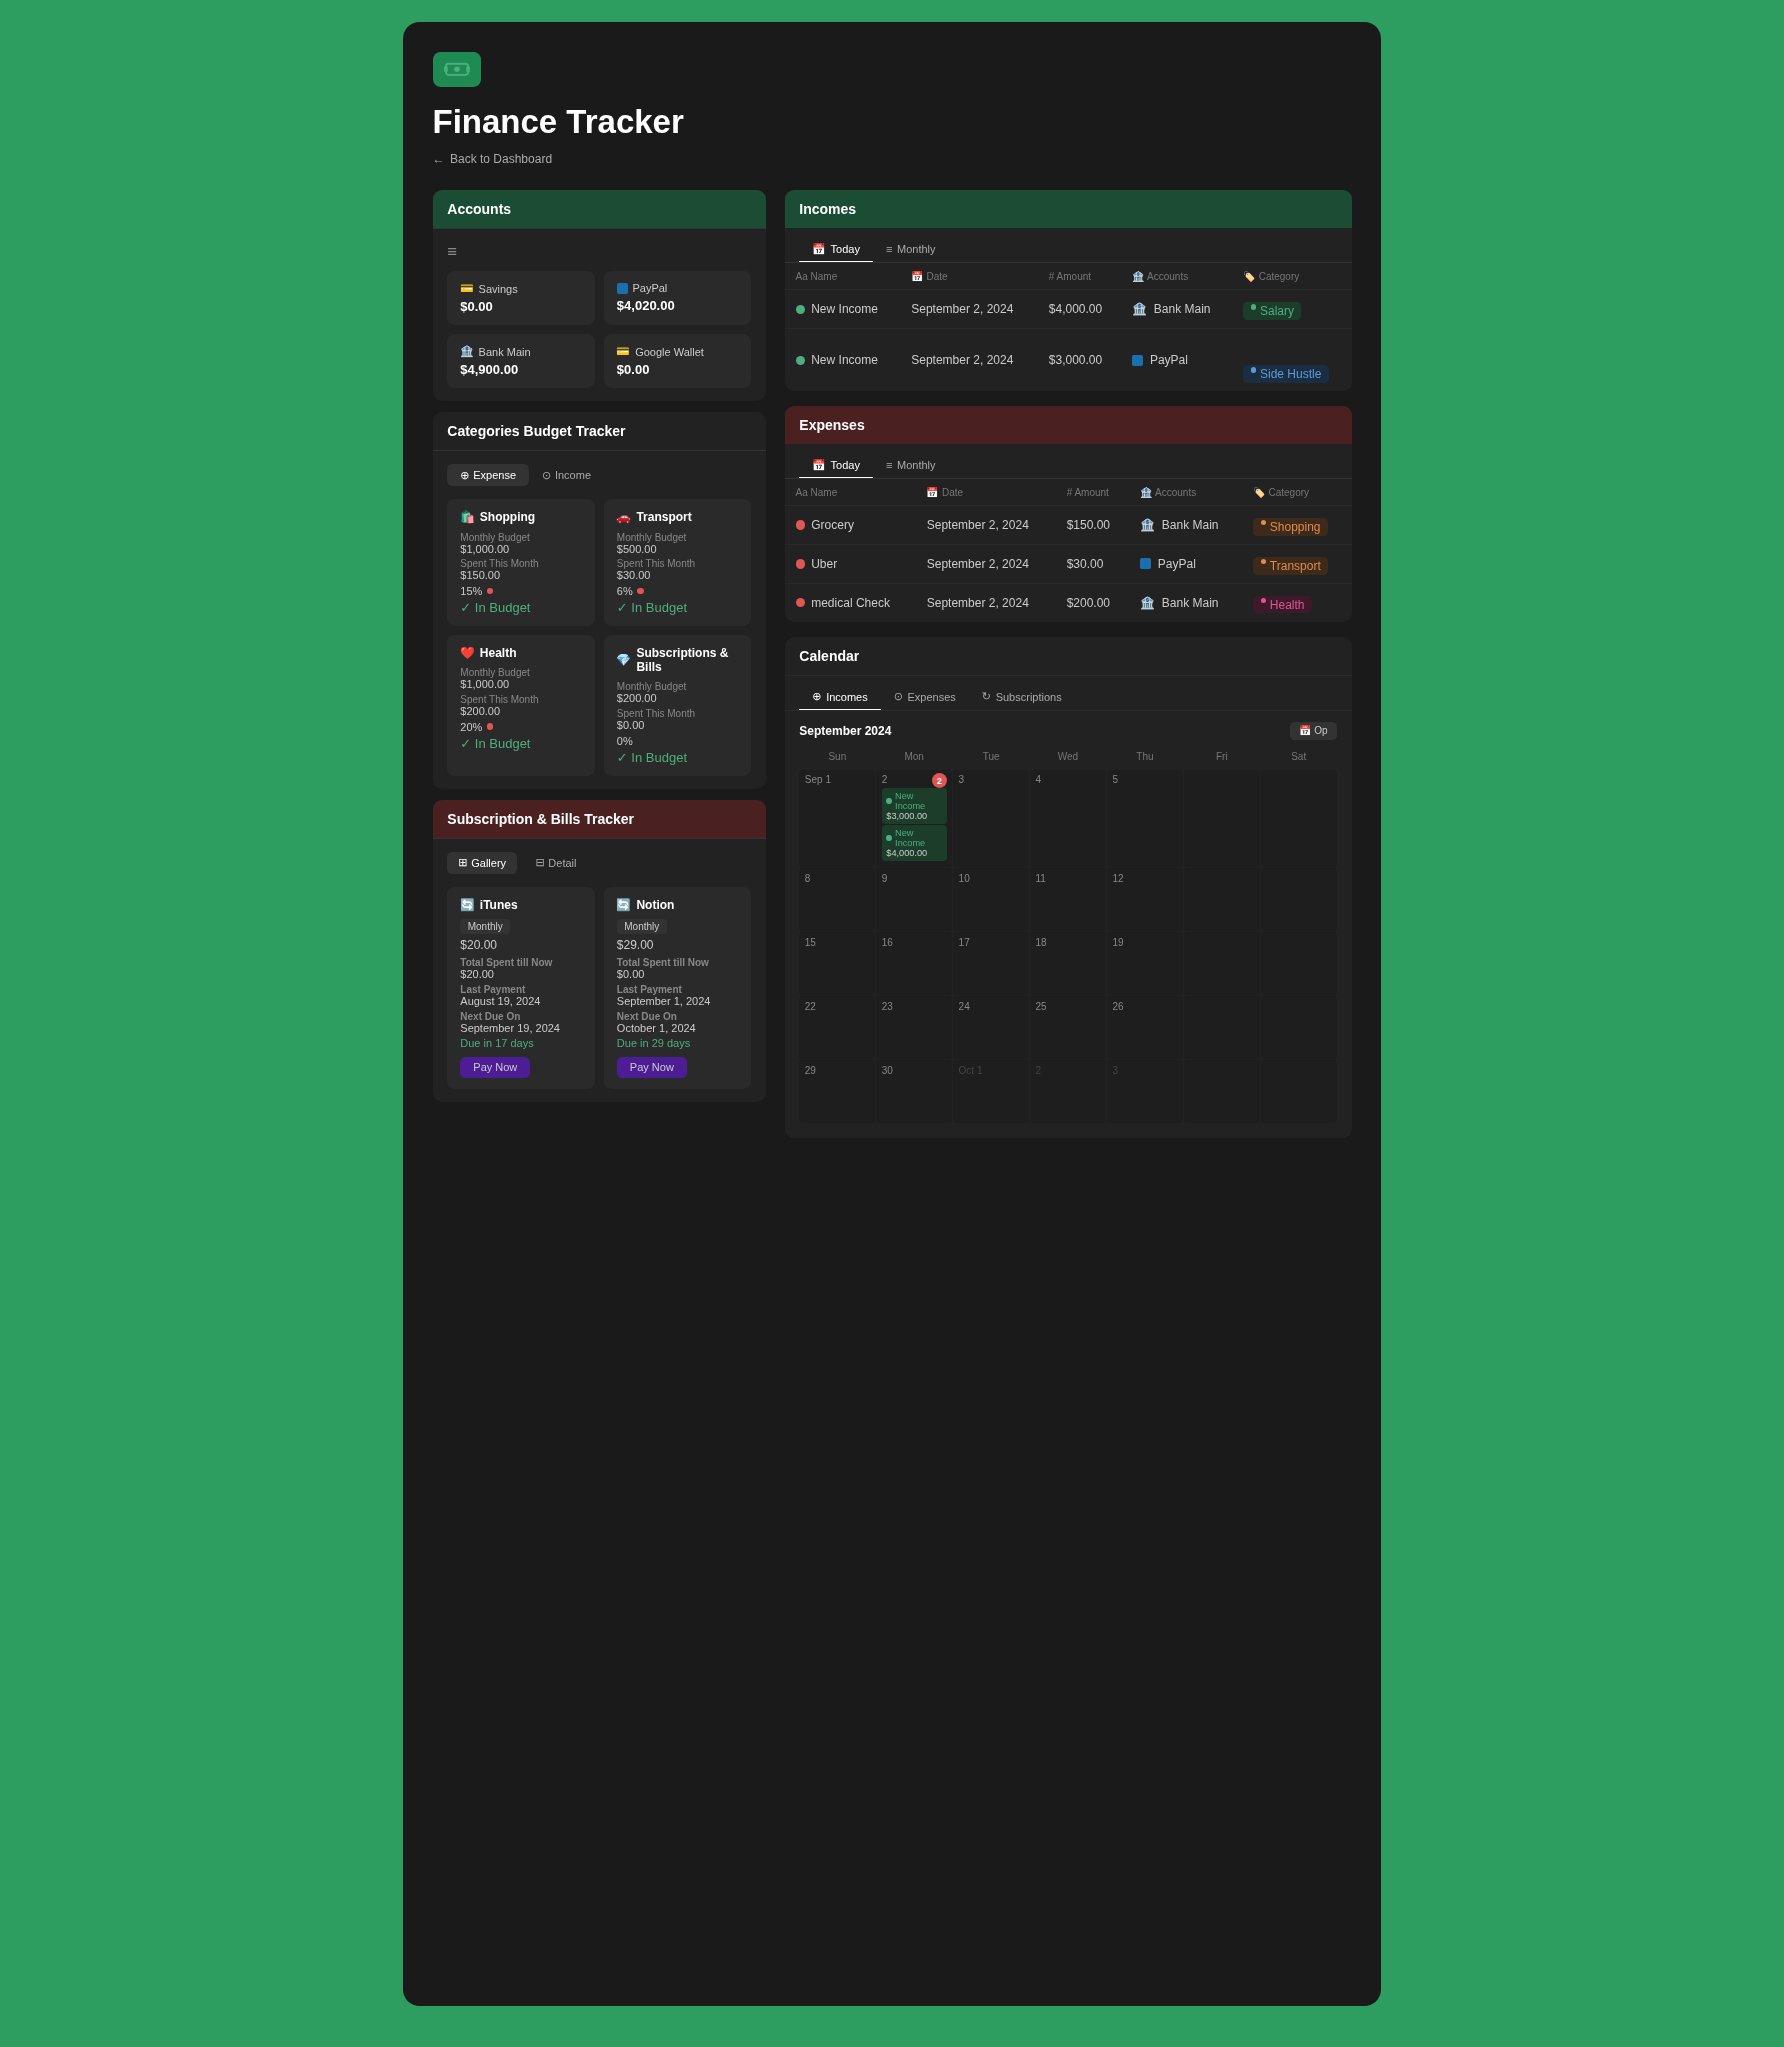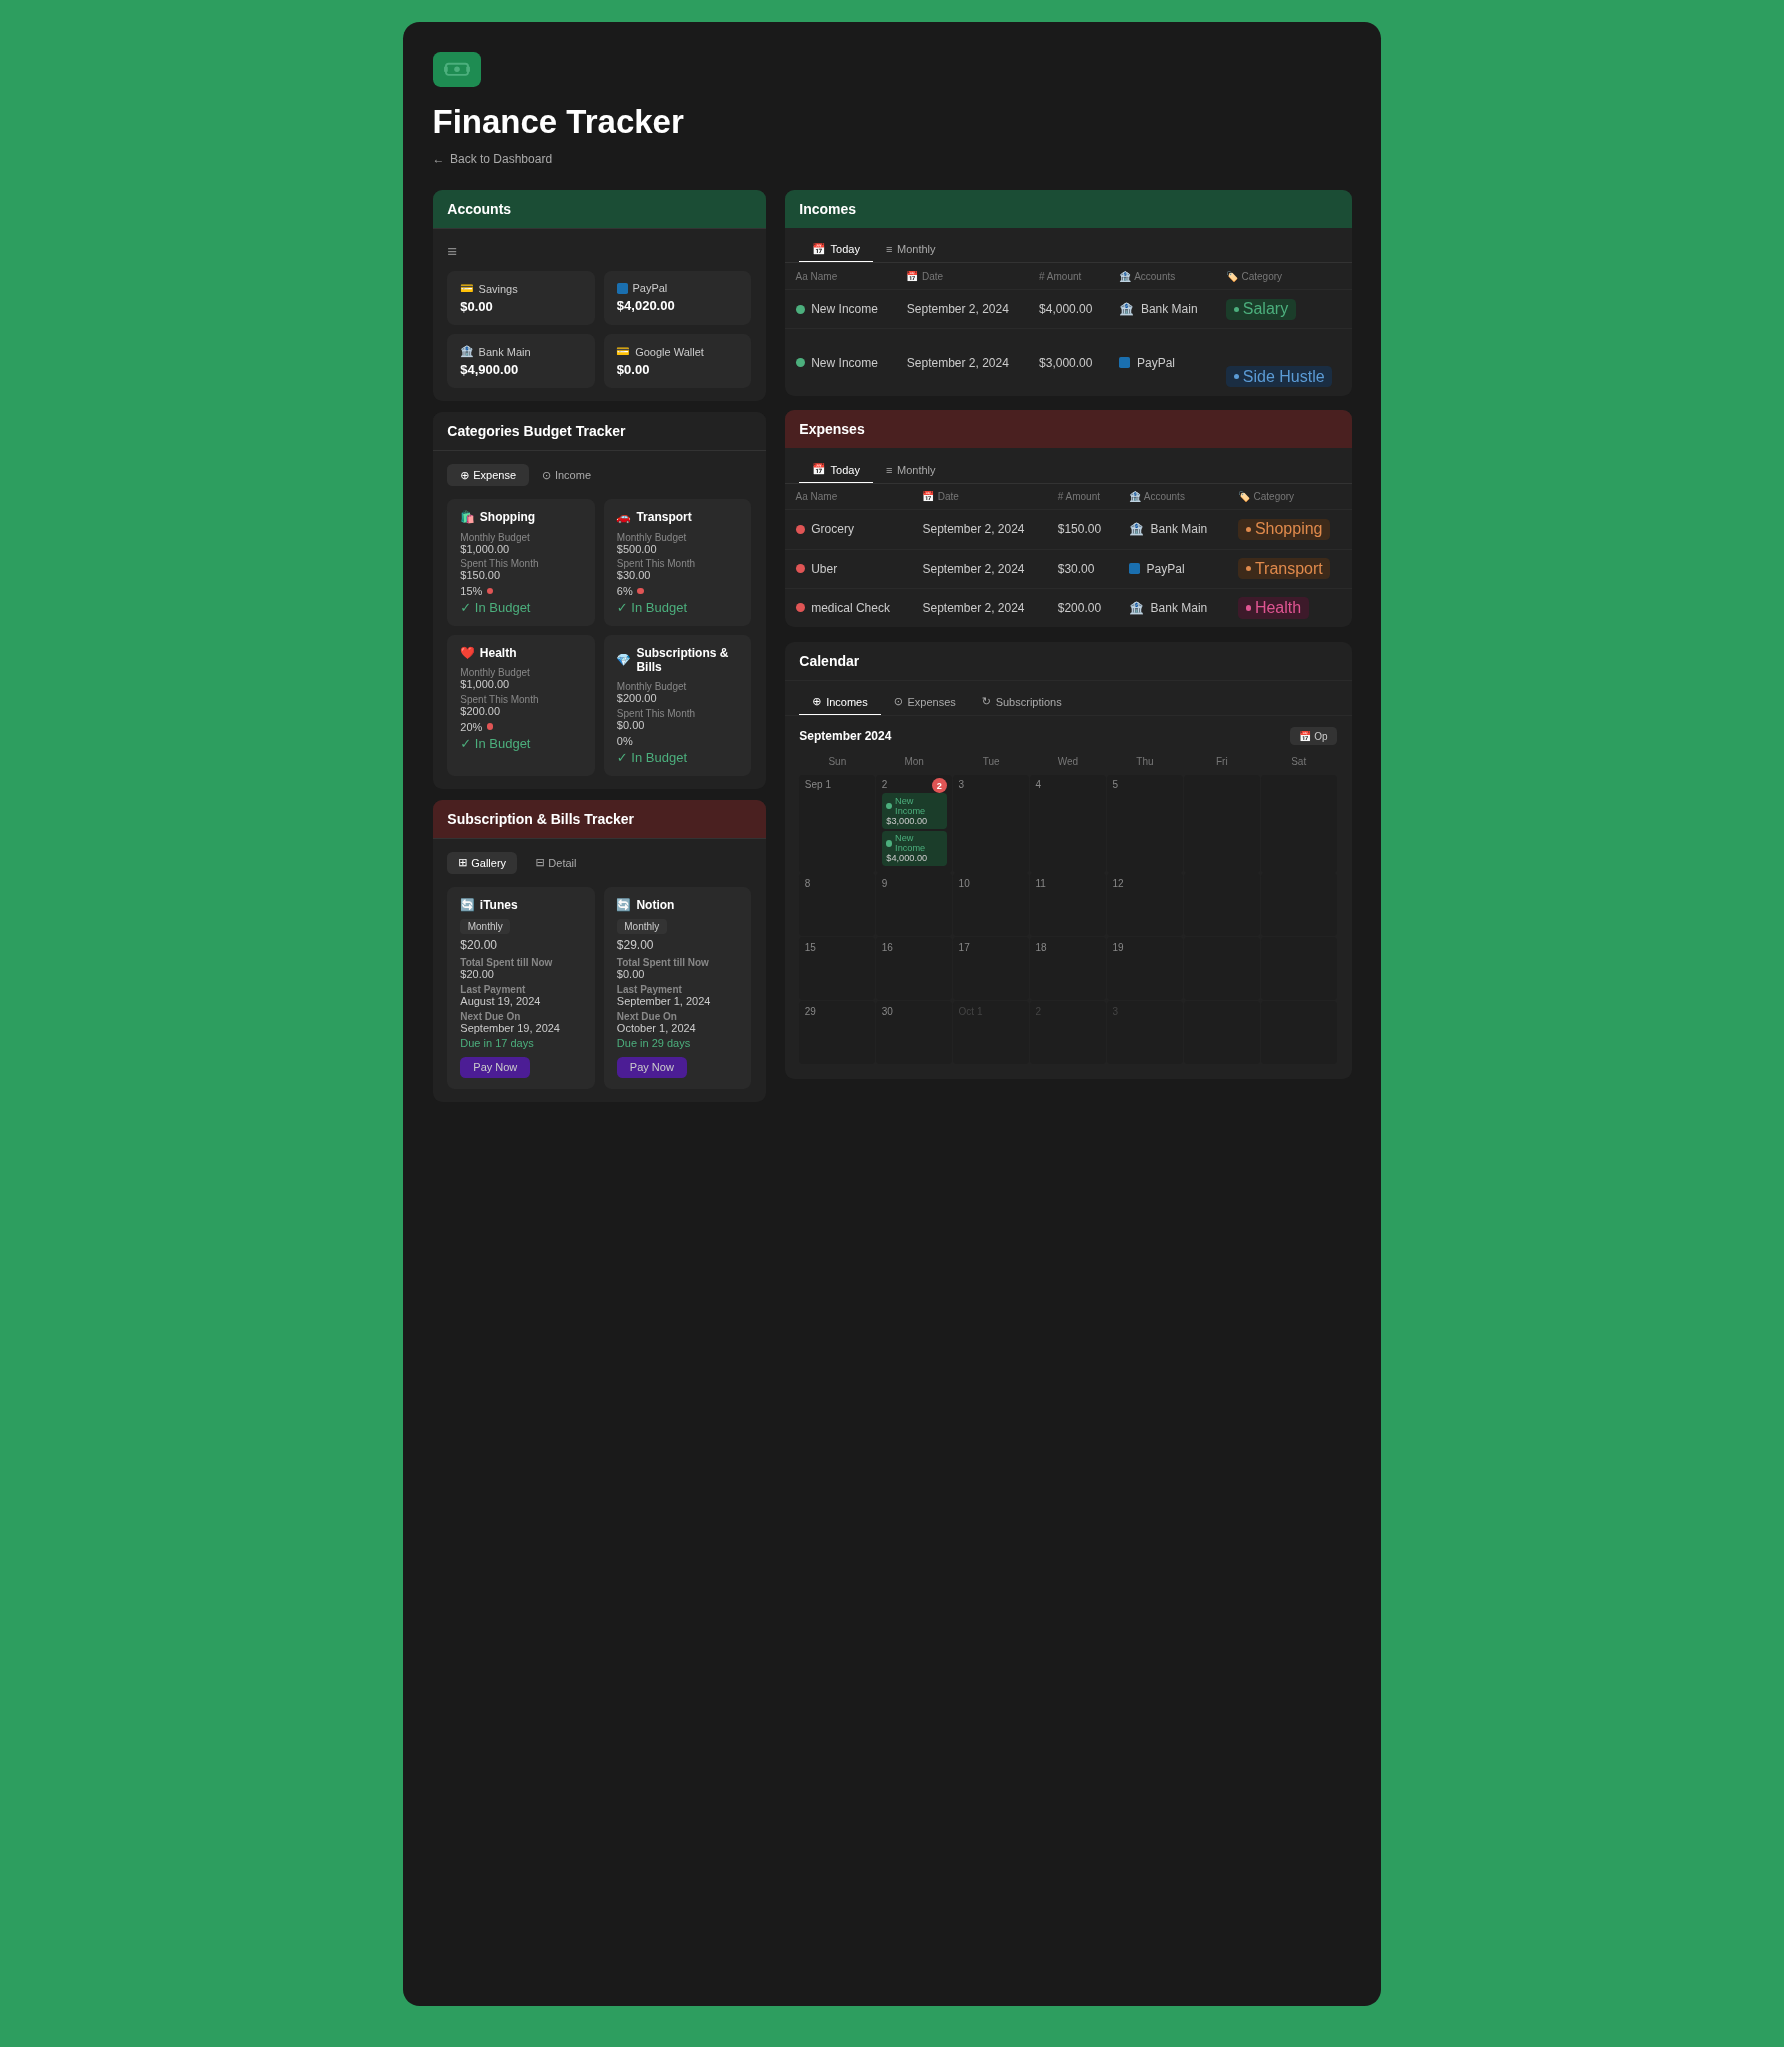--- a/index.html
+++ b/index.html
@@ -171,23 +171,23 @@
     }
     .data-table td {
       padding: 8.3px 11px; font-size: 12px; color: #ccc;
       border-bottom: 0.9px solid #2a2a2a;
     }
     .data-table tr:last-child td { border-bottom: none; }
     .name-cell { display: flex; align-items: center; gap: 6.5px; }
     .green-dot { width: 9.2px; height: 9.2px; border-radius: 50%; background: #4caf7d; display: inline-block; flex-shrink: 0; }
     .red-dot { width: 9.2px; height: 9.2px; border-radius: 50%; background: #e05555; display: inline-block; flex-shrink: 0; }
     .tag-badge {
-      display: inline-flex; align-items: center; gap: 3.7px;
+      display: inline-flex; gap: 3.7px;
       padding: 1.8px 7.4px; border-radius: 4.6px;
-      font-size: 16px; font-weight: 500;
+      font-size: 12px; font-weight: 500;
     }
     .tag-green { background: #1b3d2a; color: #4caf7d; }
     .tag-blue { background: #1a2d42; color: #5b9bd5; margin-top: 28px; }
     .tag-orange { background: #3d2a1a; color: #e08a4c; }
     .tag-pink { background: #3d1a2a; color: #e05592; }
     
     .paypal-icon { width: 11px; height: 11px; background: #1a6faf; border-radius: 1.8px; display: inline-block; }
     
     .calendar-section { background: #222; border-radius: 9.2px; overflow: hidden; }
     .cal-header-bar { padding: 11px 14.8px; font-size: 14px; font-weight: 700; color: #fff; border-bottom: 0.9px solid #2a2a2a; }
@@ -729,20 +729,39 @@
               <div class="cal-day">
                   <div class="cal-day-num">18</div>
                 </div>
               <div class="cal-day">
                   <div class="cal-day-num">19</div>
                 </div>
               <div class="cal-day"></div>
               <div class="cal-day"></div>
             </div>
 
+            <div class="cal-week">
+              <div class="cal-day">
+                  <div class="cal-day-num">22</div>
+                </div>
+              <div class="cal-day">
+                  <div class="cal-day-num">23</div>
+                </div>
+              <div class="cal-day">
+                  <div class="cal-day-num">24</div>
+                </div>
+              <div class="cal-day">
+                  <div class="cal-day-num">25</div>
+                </div>
+              <div class="cal-day">
+                  <div class="cal-day-num">26</div>
+                </div>
+              <div class="cal-day"></div>
+              <div class="cal-day"></div>
+            </div>
 
             <div class="cal-week">
               <div class="cal-day">
                   <div class="cal-day-num">29</div>
                 </div>
               <div class="cal-day">
                   <div class="cal-day-num">30</div>
                 </div>
               <div class="cal-day other-month">
                   <div class="cal-day-num">Oct 1</div>

